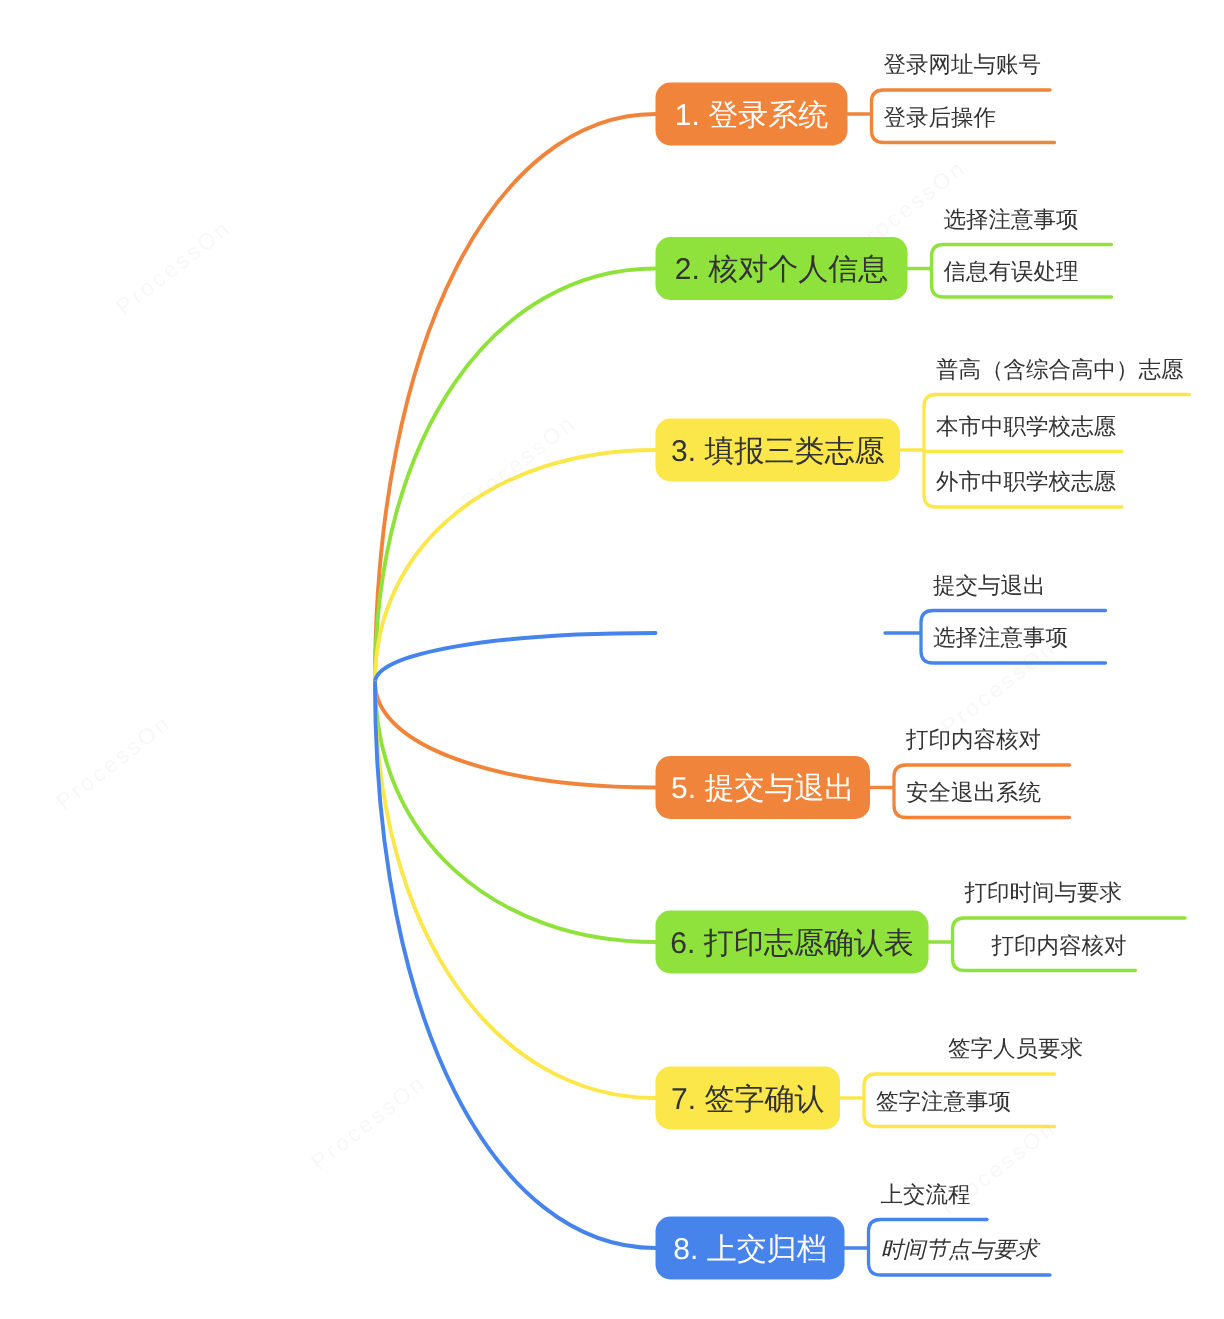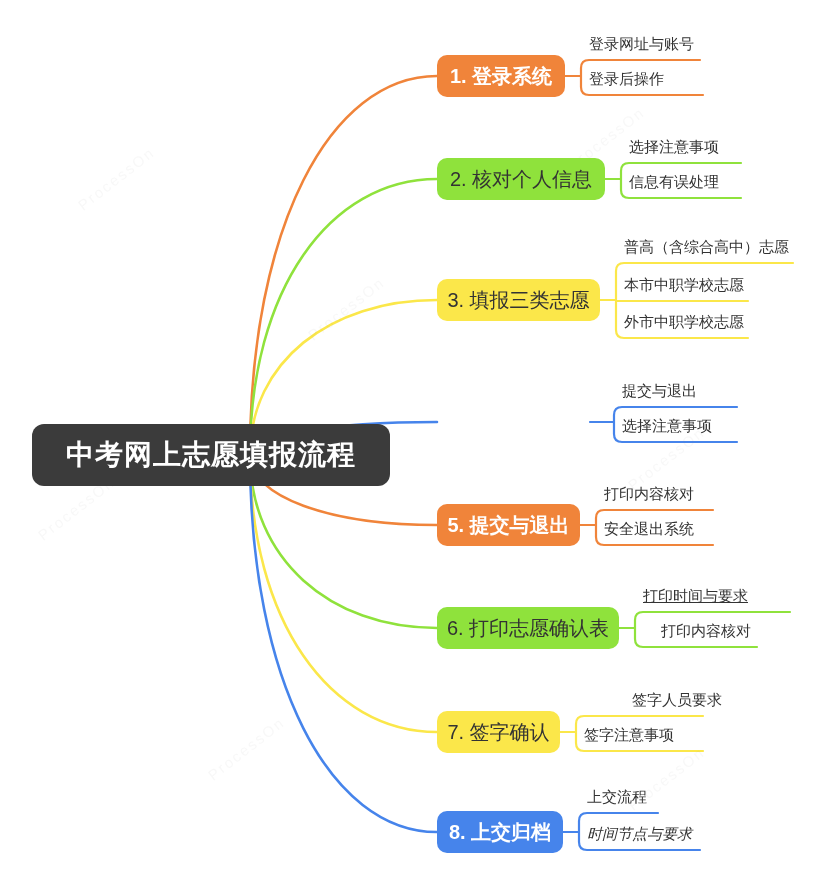--- a/index.html
+++ b/index.html
@@ -12,21 +12,21 @@
     position:absolute;left:32px;top:424px;width:358px;height:62px;
     background:#3B3B3B;border-radius:12px;color:#fff;font-size:28px;font-weight:bold;
     display:flex;align-items:center;justify-content:center;white-space:nowrap;
     letter-spacing:1px;
   }
   .branch-node{
     position:absolute;height:42px;border-radius:10px;
     display:flex;align-items:center;justify-content:center;
     font-size:20px;white-space:nowrap;box-sizing:border-box;
   }
-  .branch-node.light-text{color:#fff;font-weight:bold;}
+  .branch-node.light-text{color:#fff;font-weight:normal;}
   .branch-node.dark-text{color:#333;font-weight:normal;}
   .sub-label{
     position:absolute;font-size:15px;color:#333;white-space:nowrap;height:20px;
     line-height:20px;
   }
   .wm{
     position:absolute;font-size:15px;color:#8a8a8a;opacity:0.06;
     transform:rotate(-38deg);white-space:nowrap;letter-spacing:2px;
     pointer-events:none;
   }
@@ -55,38 +55,37 @@
     </svg>
 
   <span class="wm" style="left:70px;top:170px;">ProcessOn</span>
   <span class="wm" style="left:30px;top:500px;">ProcessOn</span>
   <span class="wm" style="left:300px;top:300px;">ProcessOn</span>
   <span class="wm" style="left:560px;top:130px;">ProcessOn</span>
   <span class="wm" style="left:620px;top:450px;">ProcessOn</span>
   <span class="wm" style="left:200px;top:740px;">ProcessOn</span>
   <span class="wm" style="left:620px;top:770px;">ProcessOn</span>
 
-  <div class="central">中考网上志愿填报流程</div>
 <div class="branch-node light-text" style="left: 437px; top: 55px; width: 128px; background: rgb(240, 132, 58);">1. 登录系统</div>
     <div class="sub-label" style="left: 589px; top: 34px;">登录网址与账号</div>
     <div class="sub-label" style="left: 589px; top: 69px;">登录后操作</div>
     <div class="branch-node dark-text" style="left: 437px; top: 158px; width: 168px; background: rgb(143, 226, 60);">2. 核对个人信息</div>
     <div class="sub-label" style="left: 629px; top: 137px;">选择注意事项</div>
     <div class="sub-label" style="left: 629px; top: 172px;">信息有误处理</div>
     <div class="branch-node dark-text" style="left: 437px; top: 279px; width: 163px; background: rgb(251, 231, 74);">3. 填报三类志愿</div>
     <div class="sub-label" style="left: 624px; top: 237px;">普高（含综合高中）志愿</div>
     <div class="sub-label" style="left: 624px; top: 275px;">本市中职学校志愿</div>
     <div class="sub-label" style="left: 624px; top: 312px;">外市中职学校志愿</div>
     <div class="sub-label" style="left: 622px; top: 381px;">提交与退出</div>
     <div class="sub-label" style="left: 622px; top: 416px;">选择注意事项</div>
     <div class="branch-node light-text" style="left: 437px; top: 504px; width: 143px; background: rgb(240, 132, 58);">5. 提交与退出</div>
     <div class="sub-label" style="left: 604px; top: 484px;">打印内容核对</div>
     <div class="sub-label" style="left: 604px; top: 519px;">安全退出系统</div>
     <div class="branch-node dark-text" style="left: 437px; top: 607px; width: 182px; background: rgb(143, 226, 60);">6. 打印志愿确认表</div>
-    <div class="sub-label" style="left: 643px; top: 586px; text-decoration: underline;">打印时间与要求</div>
+    <div class="sub-label" style="left: 643px; top: 586px;">打印时间与要求</div>
     <div class="sub-label" style="left: 661px; top: 621px;">打印内容核对</div>
     <div class="branch-node dark-text" style="left: 437px; top: 711px; width: 123px; background: rgb(251, 231, 74);">7. 签字确认</div>
     <div class="sub-label" style="left: 584px; top: 690px; margin-left: 48px;">签字人员要求</div>
     <div class="sub-label" style="left: 584px; top: 725px;">签字注意事项</div>
     <div class="branch-node light-text" style="left: 437px; top: 811px; width: 126px; background: rgb(70, 132, 235);">8. 上交归档</div>
     <div class="sub-label" style="left: 587px; top: 787px;">上交流程</div>
     <div class="sub-label" style="left: 587px; top: 824px; font-style: italic;">时间节点与要求</div>
   </div>
 
 </body></html>

